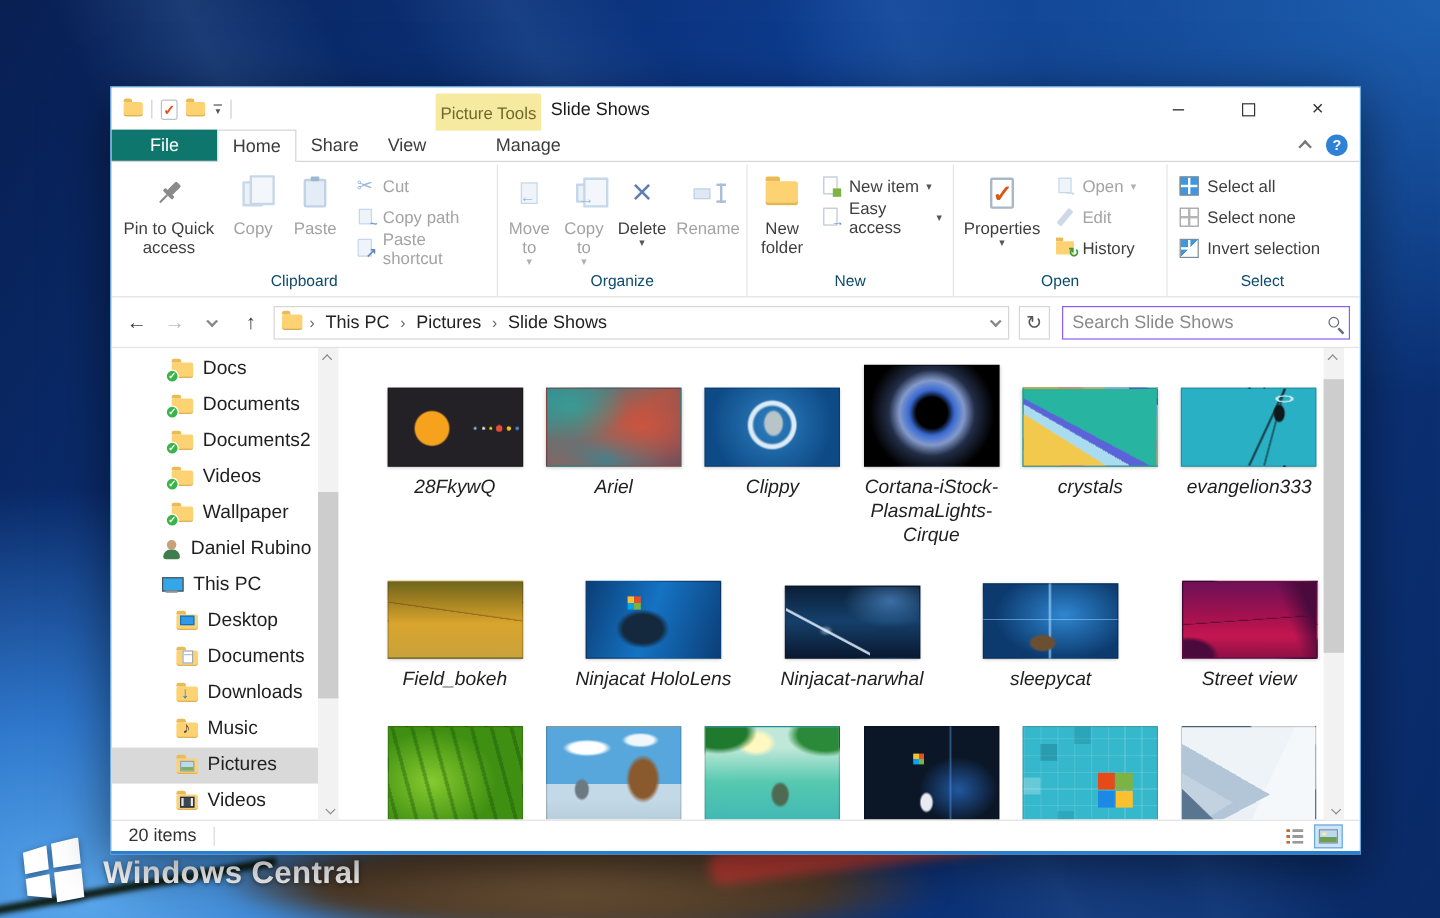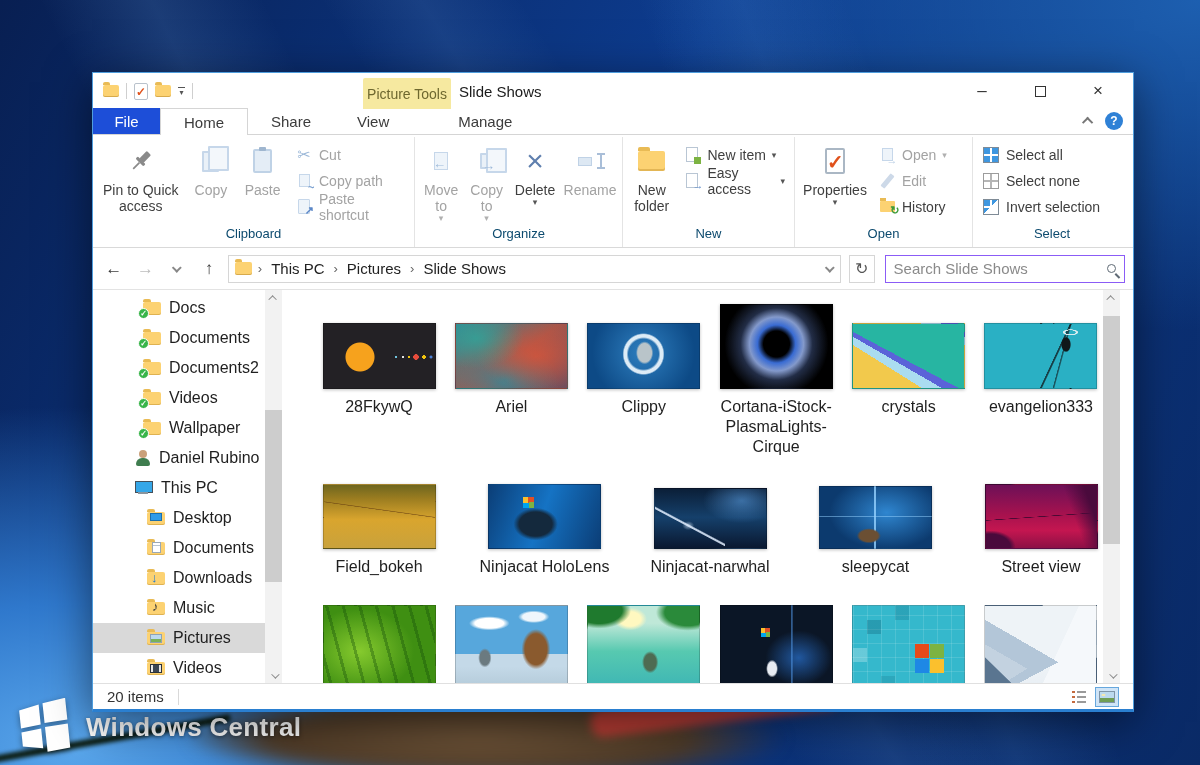--- a/index.html
+++ b/index.html
@@ -55,22 +55,22 @@
   .win-title { position:absolute; left:366px; top:0; height:36px; display:flex; align-items:center;
     font-size:15px; color:#1a1a1a; }
   .win-controls { position:absolute; right:6px; top:0; height:36px; display:flex; }
   .wc-btn { width:58px; height:36px; display:flex; align-items:center; justify-content:center;
     font-size:17px; color:#333; }
   .wc-max { width:11px; height:11px; border:1.5px solid #333; }
 
   
   .tabstrip { height:26px; display:flex; align-items:flex-end; border-bottom:1px solid #d5d5d5;
     position:relative; background:#fff; }
-  .tab { height:26px; padding:0 23px; display:flex; align-items:center; font-size:15px; color:#3c3c3c; }
-  .tab-file { background:#1d4ed8; color:#fff; width:67px; justify-content:center; padding:12px; }
+  .tab { height:26px; padding:0 12px; display:flex; align-items:center; font-size:15px; color:#3c3c3c; }
+  .tab-file { background:#0f766e; color:#fff; width:88px; justify-content:center; padding:12px; }
   .tab-active { background:#fff; border:1px solid #d5d5d5; border-bottom:none; margin-bottom:-1px;
     height:27px; position:relative; z-index:2; }
   .tab-manage { margin-left:28px; width:90px; justify-content:center; padding:0; }
   .strip-right { position:absolute; right:10px; top:3px; display:flex; align-items:center; gap:12px; }
   .chev-up { width:8px; height:8px; border-left:2px solid #777; border-top:2px solid #777;
     transform:rotate(45deg) translateY(2px); }
   .help-btn { width:18px; height:18px; border-radius:50%; background:#2f81d6; color:#fff; font-size:12px;
     font-weight:bold; display:flex; align-items:center; justify-content:center; }
 
   
@@ -177,21 +177,21 @@
   .sbar .up, .sbar .dn { position:absolute; left:0; width:17px; height:15px; display:flex; align-items:center; justify-content:center; }
   .sbar .up { top:0; } .sbar .dn { bottom:0; }
   .sc { width:6px; height:6px; border-left:1.6px solid #8a8a8a; border-top:1.6px solid #8a8a8a; }
   .sc-up { transform:rotate(45deg) translateY(2px); } .sc-dn { transform:rotate(-135deg) translateY(2px); }
   .sthumb { position:absolute; left:0; width:17px; background:#cdcdcd; }
   .sb-thumb { top:120px; height:172px; }
   .main-thumb { top:26px; height:228px; }
   .edge-spacer { width:13px; }
 
   
-  .main { flex:1; position:relative; overflow:hidden; }
+  .main { flex:1; position:relative; overflow:hidden;font-style:italic; }
   .frow { position:absolute; left:32px; width:792px; display:flex; justify-content:space-between; }
   .row1 { top:13px; } .row2 { top:194px; } .row3 { top:315px; height:78px; }
   .cell { width:130px; display:flex; flex-direction:column; align-items:center; }
   .ibox { display:flex; align-items:flex-end; justify-content:center; }
   .row1 .ibox { height:86px; } .row2 .ibox { height:65px; } .row3 .ibox { height:78px; align-items:flex-start; overflow:hidden; }
   .thumb { width:113px; border:1px solid rgba(0,0,0,.18); box-shadow:0 1px 3px rgba(0,0,0,.25); }
   .row1 .thumb { height:66px; } .row2 .thumb { height:65px; } .row3 .thumb { height:110px; }
   .fname { margin-top:8px; font-size:16px; line-height:20px; color:#1f1f1f; text-align:center; max-width:130px; overflow-wrap:anywhere; }
 
   .th-28fkywq { background:

